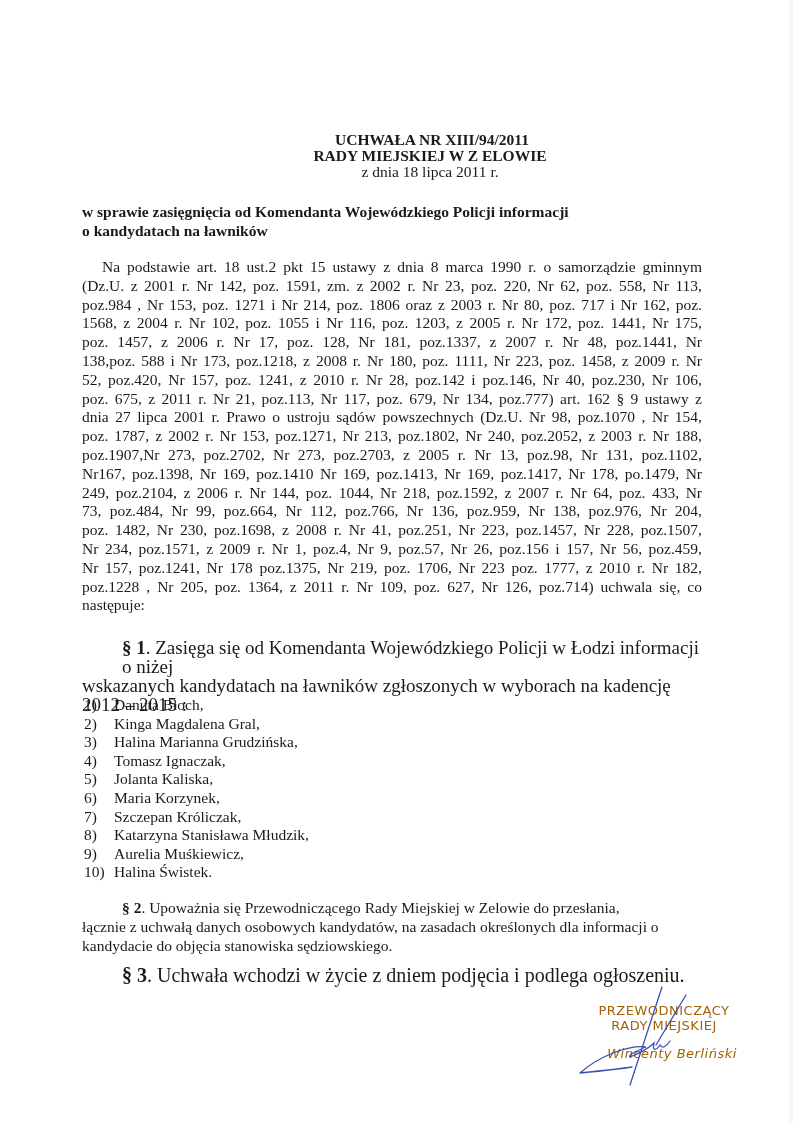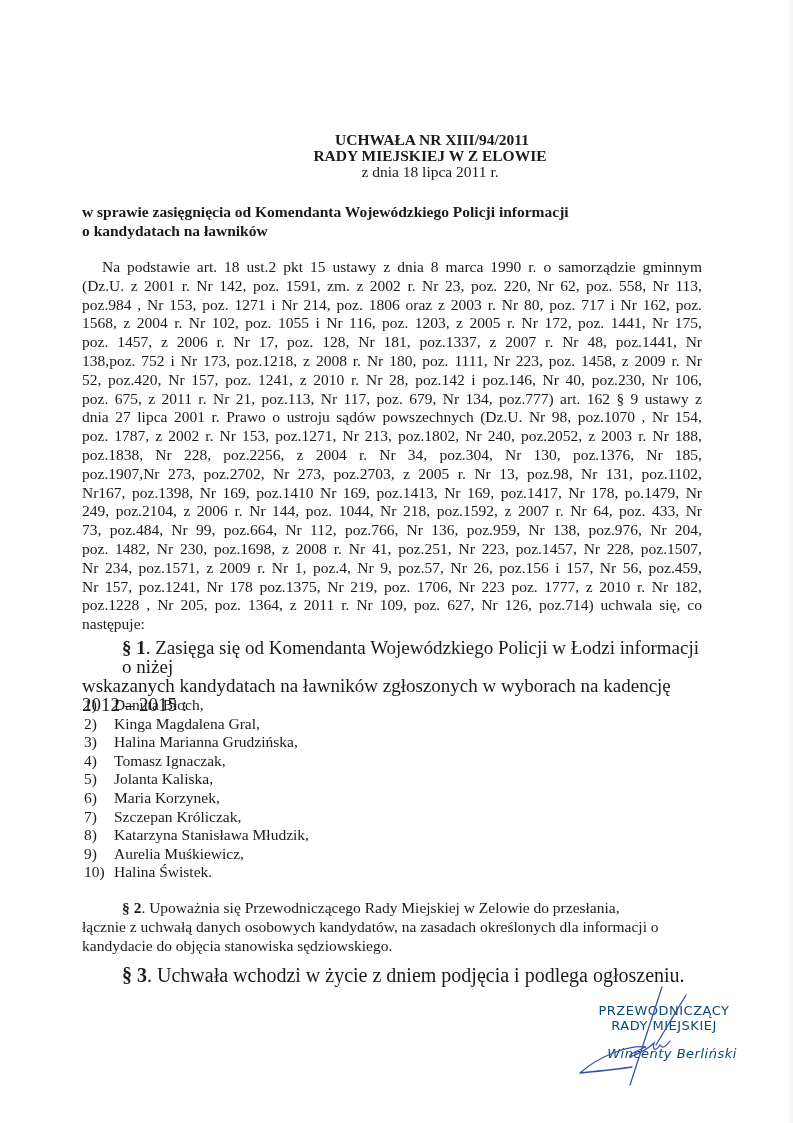--- a/index.html
+++ b/index.html
@@ -51,21 +51,21 @@
       font-size: 15.5px; line-height: 19px;
     }
     .para2 .indent { padding-left: 40px; }
     .para3 {
       position: absolute; top: 966px; left: 122px; width: 600px;
       font-size: 20px; line-height: 19px;
     }
     .stamp {
       position: absolute; top: 1003px; left: 574px; width: 180px;
       font-family: "DejaVu Sans", "Liberation Sans", sans-serif;
-      color: #0c4a6e; font-size: 13px; line-height: 15px;
+      color: #a16207; font-size: 13px; line-height: 15px;
       text-align: center; letter-spacing: 0.5px;
     }
     .stamp .name {
       font-style: italic; margin-top: 13px; margin-left: 16px;
     }
     .signature {
       position: absolute; top: 985px; left: 570px; width: 140px; height: 110px;
     }
   </style>
 </head>
@@ -83,26 +83,25 @@
   <div>w sprawie zasięgnięcia  od  Komendanta Wojewódzkiego Policji  informacji</div>
   <div>o kandydatach na ławników</div>
 </div>
 
 <div class="body-para" id="legal-basis">
     <span class="line first">Na podstawie art. 18 ust.2 pkt 15 ustawy z dnia  8 marca 1990 r. o samorządzie gminnym</span>
     <span class="line">(Dz.U. z  2001 r. Nr 142, poz. 1591, zm. z 2002 r. Nr 23, poz. 220, Nr 62, poz. 558, Nr 113,</span>
     <span class="line">poz.984 , Nr 153, poz. 1271  i Nr 214, poz. 1806 oraz z  2003 r. Nr 80, poz. 717 i Nr 162, poz.</span>
     <span class="line">1568,  z 2004 r. Nr 102, poz. 1055 i Nr 116, poz. 1203, z 2005 r. Nr 172, poz. 1441, Nr 175,</span>
     <span class="line">poz. 1457, z 2006 r. Nr 17, poz. 128, Nr 181, poz.1337, z 2007 r. Nr 48, poz.1441, Nr</span>
-    <span class="line">138,poz. 752 i Nr 173, poz.1218, z 2008 r. Nr 180, poz. 1111, Nr 223, poz. 1458, z 2009 r. Nr</span>
+    <span class="line">138,poz. 588 i Nr 173, poz.1218, z 2008 r. Nr 180, poz. 1111, Nr 223, poz. 1458, z 2009 r. Nr</span>
     <span class="line">52, poz.420, Nr 157, poz. 1241, z 2010 r. Nr 28, poz.142 i poz.146, Nr 40, poz.230, Nr 106,</span>
     <span class="line">poz. 675, z 2011 r. Nr 21, poz.113, Nr 117, poz. 679, Nr 134, poz.777) art. 162  § 9 ustawy z</span>
     <span class="line">dnia 27 lipca  2001 r. Prawo o ustroju sądów powszechnych (Dz.U. Nr 98,  poz.1070 , Nr 154,</span>
     <span class="line">poz. 1787, z 2002 r. Nr 153, poz.1271,  Nr 213, poz.1802, Nr 240, poz.2052, z 2003 r. Nr 188,</span>
-    <span class="line">poz.1838, Nr 228, poz.2256, z 2004 r. Nr  34, poz.304, Nr 130, poz.1376, Nr 185,</span>
     <span class="line">poz.1907,Nr 273, poz.2702, Nr 273, poz.2703, z 2005 r. Nr 13, poz.98, Nr 131, poz.1102,</span>
     <span class="line">Nr167, poz.1398, Nr 169, poz.1410 Nr 169, poz.1413, Nr 169, poz.1417, Nr 178, po.1479, Nr</span>
     <span class="line">249, poz.2104, z 2006 r. Nr 144, poz. 1044, Nr 218, poz.1592, z 2007 r. Nr 64, poz. 433, Nr</span>
     <span class="line">73, poz.484, Nr 99, poz.664, Nr 112, poz.766, Nr 136, poz.959, Nr 138, poz.976,  Nr 204,</span>
     <span class="line">poz. 1482, Nr 230, poz.1698, z 2008 r. Nr 41, poz.251, Nr 223, poz.1457, Nr 228, poz.1507,</span>
     <span class="line">Nr 234, poz.1571, z 2009 r. Nr  1, poz.4, Nr 9, poz.57, Nr 26, poz.156 i 157, Nr 56, poz.459,</span>
     <span class="line">Nr 157, poz.1241, Nr 178 poz.1375, Nr  219, poz. 1706, Nr 223 poz. 1777, z 2010 r. Nr  182,</span>
     <span class="line">poz.1228 , Nr 205, poz. 1364, z 2011 r. Nr  109, poz. 627, Nr 126, poz.714)   uchwala się, co</span>
     <span class="line last">następuje:</span>
   </div>

